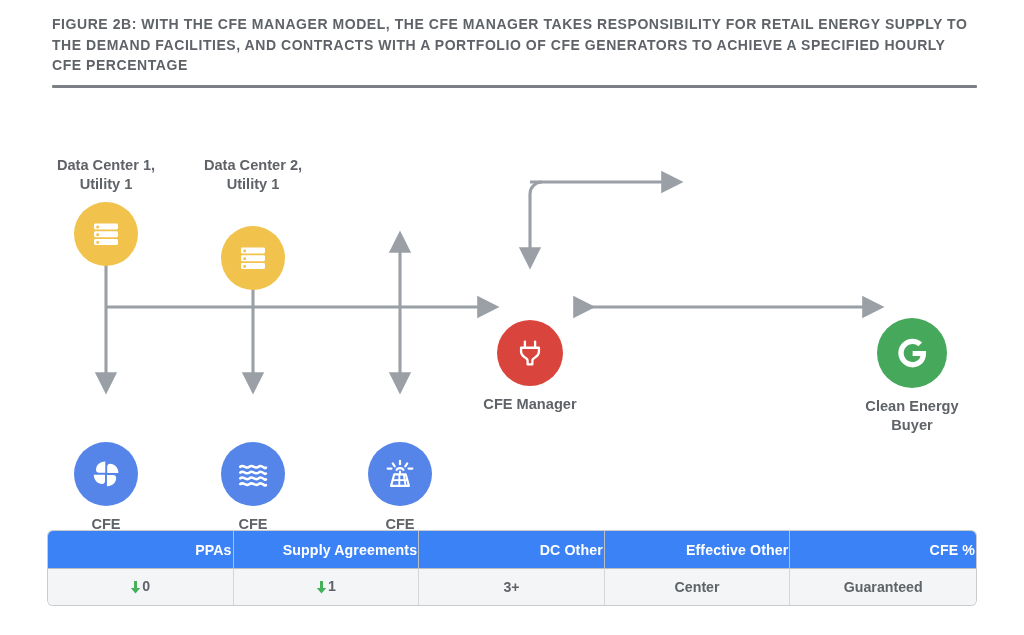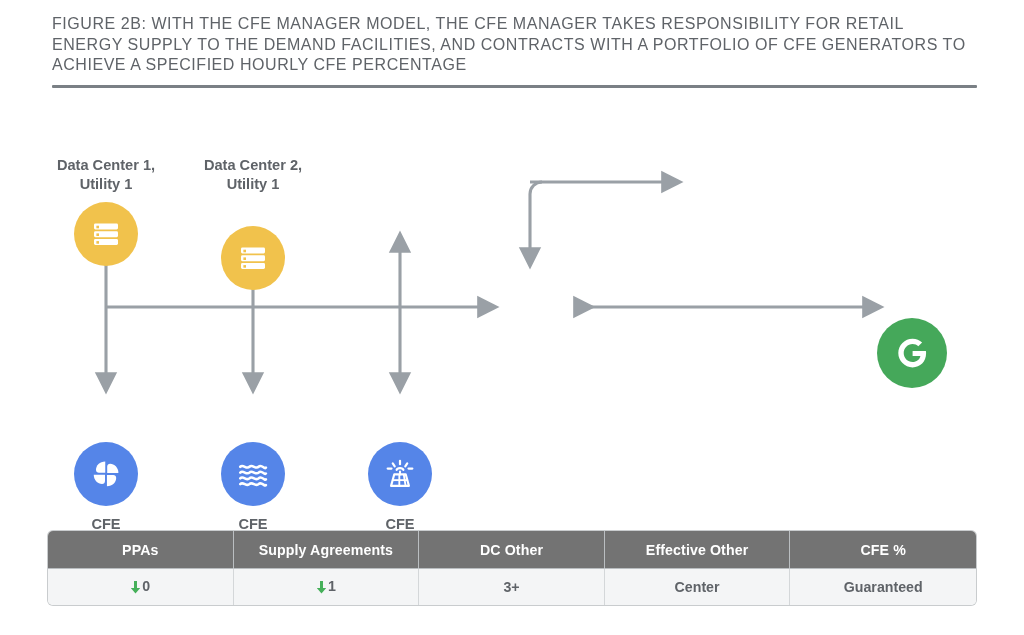--- a/index.html
+++ b/index.html
@@ -16,22 +16,22 @@
     height: 635px;
     background: #ffffff;
   }
 
   
   .fig-title {
     position: absolute;
     left: 52px;
     top: 14px;
     width: 925px;
-    font-size: 16px;
-    font-weight: normal;
+    font-size: 14px;
+    font-weight: bold;
     letter-spacing: 0.55px;
     line-height: 20.5px;
     color: #5f6368;
     text-transform: uppercase;
   }
   .title-rule {
     position: absolute;
     left: 52px;
     top: 85px;
     width: 925px;
@@ -81,26 +81,26 @@
     top: 531px;
     width: 928px;
     border-collapse: separate;
     border-spacing: 0;
     table-layout: fixed;
     border-radius: 5px;
     overflow: hidden;
     box-shadow: 0 0 0 1px #c9ccce;
   }
   .summary-table th {
-    background: #737373;
+    background: #3b82f6;
     color: #ffffff;
     font-size: 14.2px;
     font-weight: bold;
     height: 37px;
-    text-align: center;
+    text-align: right;
     border-right: 1px solid #babec1;
     letter-spacing: 0.1px;
   }
   .summary-table th:last-child { border-right: none; }
   .summary-table td {
     background: #f4f5f6;
     color: #5f6368;
     font-size: 14.2px;
     font-weight: bold;
     height: 37px;
@@ -231,28 +231,42 @@
           <path d="M19.2,20.5 L19.2,34"></path>
           <path d="M24.4,20.5 L26.6,34"></path>
         </g>
         <path d="M20,17 L20,20.5" stroke="#fff" stroke-width="2.4" stroke-linecap="round"></path>
       </svg>
     </div>
     <div class="node-label label-below">CFE
 Project 3</div>
   </div>
 
+  <div class="node" style="left:468px; top:274px; width:124px;">
+    <div class="node-circle" style="width:66px;height:66px;background:#D9453C;">
+      <svg width="34" height="34" viewBox="0 0 40 40">
+        <g fill="none" stroke="#fff" stroke-width="2.7" stroke-linecap="round" stroke-linejoin="round">
+          <path d="M14,6.5 L14,13.5"></path>
+          <path d="M26,6.5 L26,13.5"></path>
+          <path d="M9.5,13.8 L30.5,13.8 L30.5,18.5 C30.5,22.6 27.2,24.4 24.6,26.2 C23.3,27.1 22.8,27.9 22.8,29.2 L22.8,33.5 L17.2,33.5 L17.2,29.2 C17.2,27.9 16.7,27.1 15.4,26.2 C12.8,24.4 9.5,22.6 9.5,18.5 Z"></path>
+        </g>
+      </svg>
+    </div>
+    <div class="node-label label-below">CFE Manager</div>
+  </div>
 
 
   <div class="node" style="left:850px; top:272px; width:124px;">
     <div class="node-circle" style="width:70px;height:70px;background:#45A85A;">
       <svg width="44" height="44" viewBox="0 0 44 44">
         <path d="M22.6,20.1 L22.6,25.1 L30.4,25.1 C29.8,28.6 26.6,31.1 22.6,31.1 C17.7,31.1 13.7,27.1 13.7,22.1 C13.7,17.1 17.7,13.1 22.6,13.1 C24.8,13.1 26.8,13.9 28.3,15.2 L32.1,11.5 C29.6,9.2 26.3,7.8 22.6,7.8 C14.7,7.8 8.3,14.2 8.3,22.1 C8.3,30 14.7,36.4 22.6,36.4 C30.2,36.4 36.1,30.9 36.1,22.1 C36.1,21.4 36,20.7 35.9,20.1 Z" fill="#fff"></path>
       </svg>
     </div>
+    <div class="node-label label-below">Clean Energy
+Buyer</div>
   </div>
 
   <table class="summary-table">
     <thead>
       <tr>
         <th>PPAs</th>
         <th>Supply Agreements</th>
         <th>DC Other</th>
         <th>Effective Other</th>
         <th>CFE %</th>

